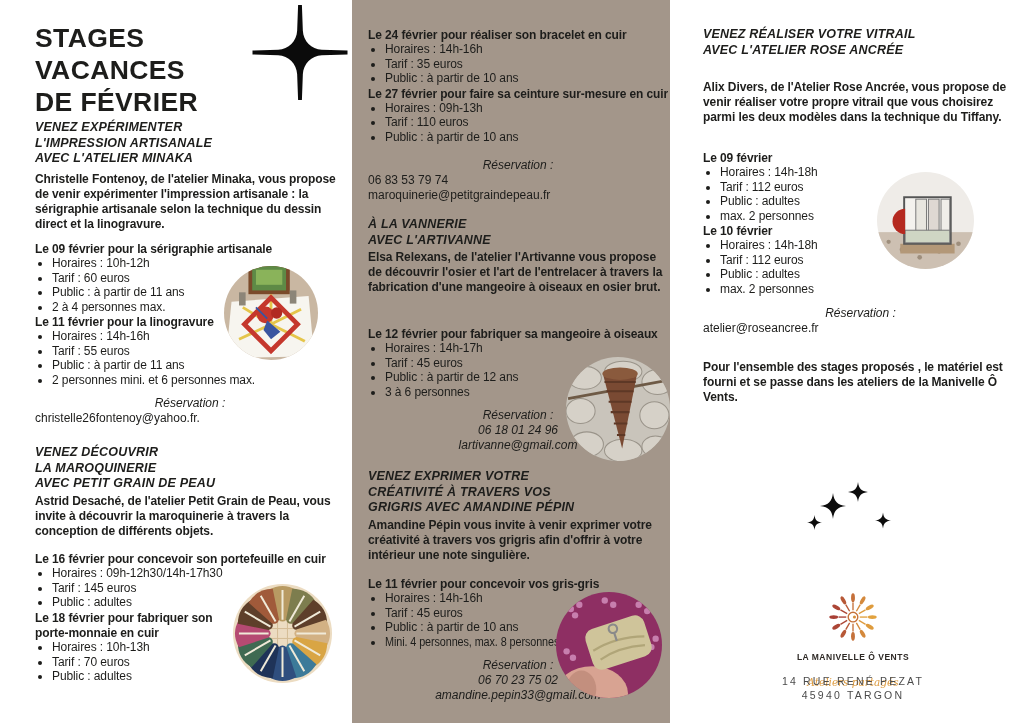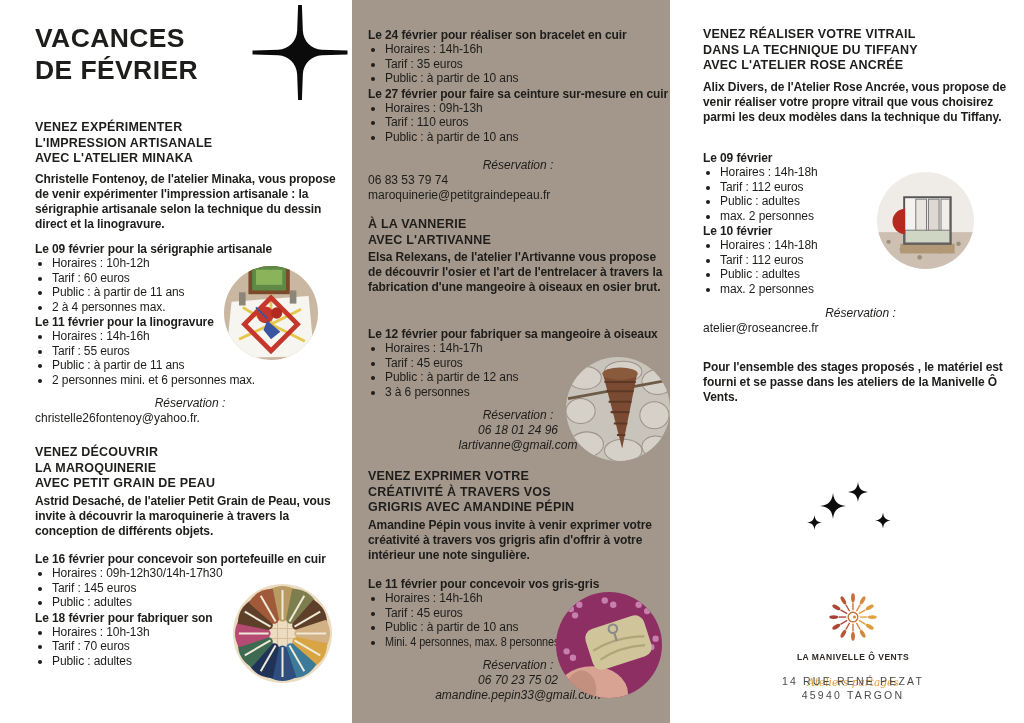--- a/index.html
+++ b/index.html
@@ -3,21 +3,21 @@
 <meta charset="utf-8">
 <style>
   html,body{margin:0;padding:0;background:#e8e8e8;}
   .page{position:relative;width:1024px;height:723px;background:#ffffff;overflow:hidden;
         font-family:"Liberation Sans","DejaVu Sans",sans-serif;color:#1d1d1b;}
   .tanband{position:absolute;top:0;left:352px;width:318px;height:723px;background:#a3968a;}
   .col{position:absolute;top:0;height:100%;}
   .block{position:absolute;left:0;}
   .title div{line-height:28px;}
   .title span{font-size:26.5px;font-weight:900;letter-spacing:.4px;}
-  .heading div{line-height:14.6px;}
+  .heading div{line-height:14.6px;font-style:italic;}
   .heading span{font-size:12.5px;font-weight:700;letter-spacing:.2px;}
   .para{font-size:12px;font-weight:700;line-height:15px;letter-spacing:-.1px;}
   .events div.tl{line-height:14.4px;}
   .ev-title{font-size:12px;font-weight:700;letter-spacing:-.1px;}
   .events ul{margin:0;padding:0 0 0 17px;list-style:disc;}
   .events li{font-size:12px;line-height:14.4px;letter-spacing:-.1px;}
   .contact div{font-size:12px;line-height:15px;}
   .it{font-style:italic;text-align:center;}
   .fitline{display:inline-block;white-space:nowrap;transform-origin:left center;}
   .photo{position:absolute;}
@@ -35,20 +35,21 @@
 <div class="page" id="pg">
 
   <div class="tanband"></div>
 
   <svg class="sparkle" style="left:252px;top:5px" width="96" height="95" viewBox="0 0 100 100">
     <path d="M48 0h4l1 27c.5 11 9 19.5 20 20L100 48v4l-27 1c-11 .5-19.5 9-20 20l-1 27h-4l-1-27c-.5-11-9-19.5-20-20L0 52v-4l27-1c11-.5 19.5-9 20-20Z" fill="#0b0b0b"></path>
   </svg>
 
   <div class="col" style="left: 35px; width: 310px;">
       <div class="block title" style="top: 24px; width: 310px;">
+        <div><span class="fitline">STAGES</span></div>
         <div><span class="fitline">VACANCES</span></div>
         <div><span class="fitline">DE FÉVRIER</span></div>
       </div>
       <div class="block heading" style="top: 119px; width: 310px;">
         <div><span class="fitline">VENEZ EXPÉRIMENTER</span></div>
         <div><span class="fitline">L'IMPRESSION ARTISANALE</span></div>
         <div><span class="fitline">AVEC L'ATELIER MINAKA</span></div>
       </div>
       <div class="block para" style="top: 172px; width: 310px;">Christelle Fontenoy, de l'atelier Minaka, vous propose de venir expérimenter l'impression artisanale : la sérigraphie artisanale selon la technique du dessin direct et la linogravure.</div>
       <div class="block events" style="top: 241px; width: 310px;">
@@ -78,20 +79,21 @@
       </div>
       <div class="block para" style="top: 494px; width: 310px;">Astrid Desaché, de l'atelier Petit Grain de Peau, vous invite à découvrir la maroquinerie à travers la conception de différents objets.</div>
       <div class="block events" style="top: 551px; width: 310px;">
         <div class="tl"><span class="fitline ev-title">Le 16 février pour concevoir son portefeuille en cuir</span></div>
         <ul>
           <li><span>Horaires : 09h-12h30/14h-17h30</span></li>
           <li><span>Tarif : 145 euros</span></li>
           <li><span>Public : adultes</span></li>
         </ul>
         <div class="tl"><span class="fitline ev-title">Le 18 février pour fabriquer son</span></div>
+        <div class="tl"><span class="fitline ev-title">porte-monnaie en cuir</span></div>
         <ul>
           <li><span>Horaires : 10h-13h</span></li>
           <li><span>Tarif : 70 euros</span></li>
           <li><span>Public : adultes</span></li>
         </ul>
       </div>
     </div>
   <div class="col" style="left: 368px; width: 300px;">
       <div class="block events" style="top: 27px; width: 300px;">
         <div class="tl"><span class="fitline ev-title">Le 24 février pour réaliser son bracelet en cuir</span></div>
@@ -148,21 +150,20 @@
       </div>
       <div class="block contact" style="top: 658px; width: 300px;">
         <div class="it">Réservation :</div>
         <div class="it">06 70 23 75 02</div>
         <div class="it">amandine.pepin33@gmail.com</div>
       </div>
     </div>
   <div class="col" style="left: 703px; width: 315px;">
       <div class="block heading" style="top: 26px; width: 315px;">
         <div><span class="fitline">VENEZ RÉALISER VOTRE VITRAIL</span></div>
-        <div><span class="fitline">DANS LA TECHNIQUE DU TIFFANY</span></div>
         <div><span class="fitline">AVEC L'ATELIER ROSE ANCRÉE</span></div>
       </div>
       <div class="block para" style="top: 80px; width: 315px;">Alix Divers, de l'Atelier Rose Ancrée, vous propose de venir réaliser votre propre vitrail que vous choisirez parmi les deux modèles dans la technique du Tiffany.</div>
       <div class="block events" style="top: 150px; width: 315px;">
         <div class="tl"><span class="fitline ev-title">Le 09 février</span></div>
         <ul>
           <li><span>Horaires : 14h-18h</span></li>
           <li><span>Tarif : 112 euros</span></li>
           <li><span>Public : adultes</span></li>
           <li><span>max. 2 personnes</span></li>

